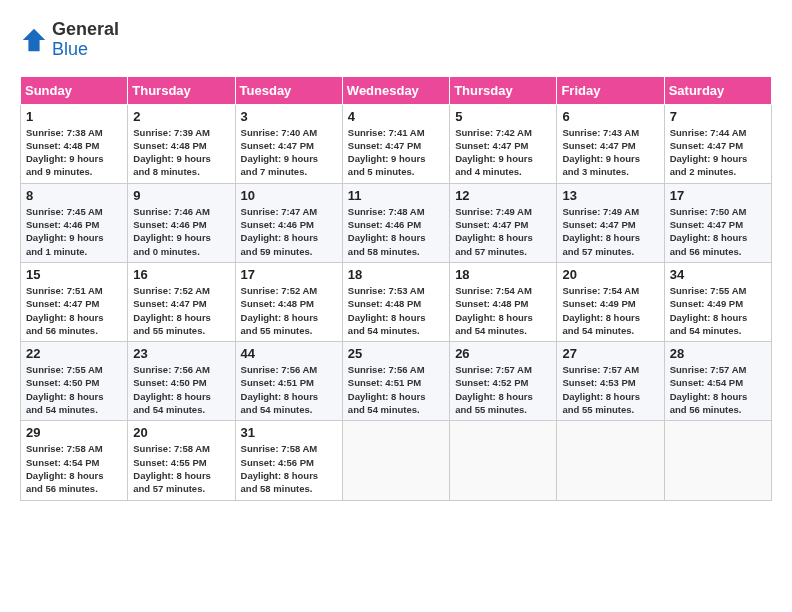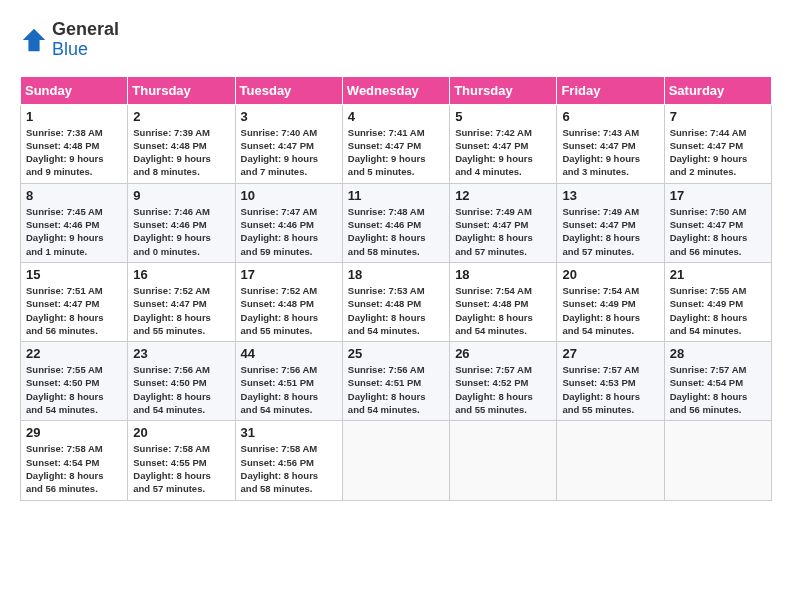--- a/index.html
+++ b/index.html
@@ -282,21 +282,21 @@
       </td>
         <td>
         <span class="day-number">20</span>
         <div class="cell-content">
           Sunrise: 7:54 AM<br>
           Sunset: 4:49 PM<br>
           Daylight: 8 hours and 54 minutes.
         </div>
       </td>
         <td>
-        <span class="day-number">21</span>
+        <span class="day-number">34</span>
         <div class="cell-content">
           Sunrise: 7:55 AM<br>
           Sunset: 4:49 PM<br>
           Daylight: 8 hours and 54 minutes.
         </div>
       </td>
       </tr>
       <tr>
         <td>
         <span class="day-number">22</span>

